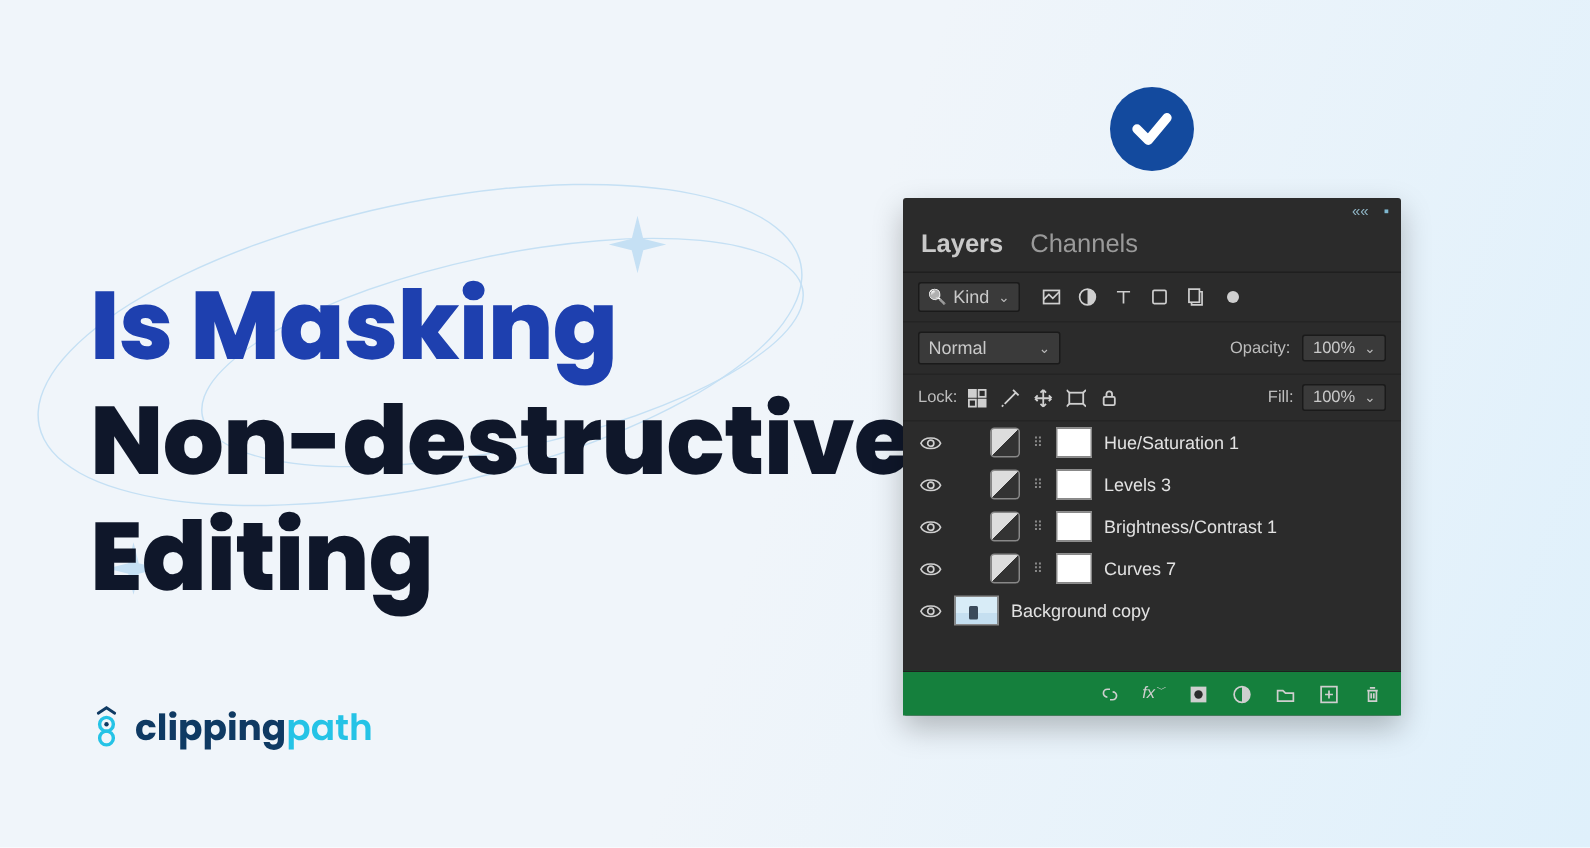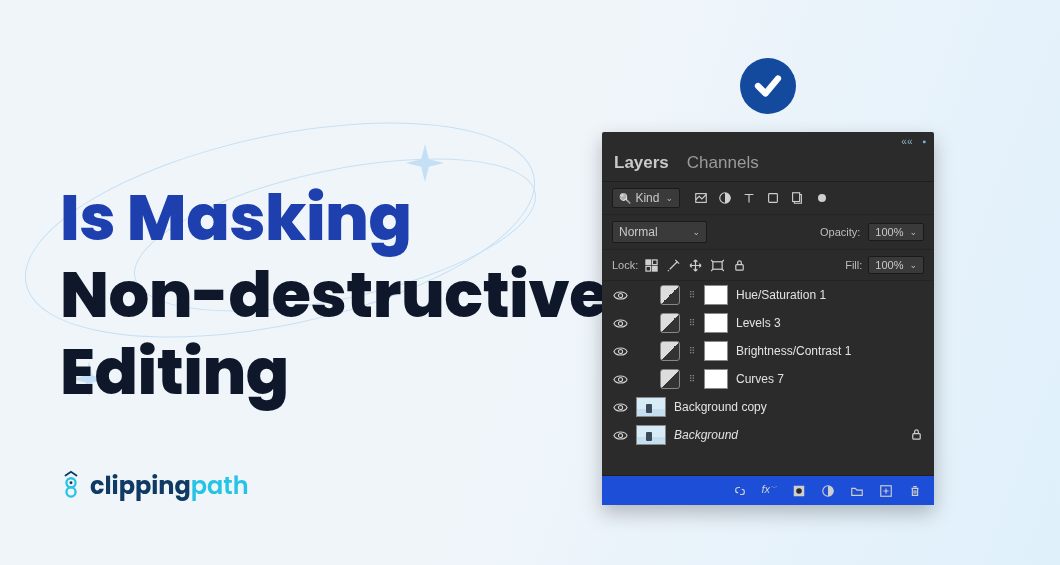--- a/index.html
+++ b/index.html
@@ -194,21 +194,21 @@
   .lname.italic { font-style: italic; }
   .lock-icon { margin-left: auto; width:14px; height:14px; }
   .lock-icon svg { width:13px; height:13px; stroke:#cfcfcf; fill:none; stroke-width:1.3;}
 
   .panel-gap { height: 26px; }
 
   .panel-footer {
     display: flex; justify-content: flex-end; gap: 14px;
     padding: 7px 12px;
     border-top: 1px solid #1f1f1f;
-    background: #1d4ed8;
+    background: #15803d;
     align-items: center;
   }
   .panel-footer .fi { width: 15px; height: 15px; display:inline-flex; align-items:center; justify-content:center;}
   .panel-footer svg { width: 14px; height: 14px; stroke: #cfcfcf; fill: none; stroke-width: 1.3;}
   .panel-footer .solid svg { fill:#cfcfcf; stroke:none;}
   .panel-footer .fx { font-size: 11px; color:#cfcfcf; font-style: italic; position:relative; top:-1px;}
   .panel-footer .fx::after{content:"﹀"; font-size:7px; position:relative; top:-3px; left:1px; font-style:normal;}
 </style>
 </head>
 <body>
@@ -413,34 +413,20 @@
       <div class="layer">
         <span class="eye">
           <svg viewBox="0 0 16 16">
             <path d="M1 8 C3 3 13 3 15 8 C13 13 3 13 1 8 Z"></path>
             <circle cx="8" cy="8" r="2.2"></circle>
           </svg>
         </span>
         <span class="thumb bg"></span>
         <span class="lname">Background copy</span>
       </div>
-      <div class="layer">
-        <span class="eye">
-          <svg viewBox="0 0 16 16">
-            <path d="M1 8 C3 3 13 3 15 8 C13 13 3 13 1 8 Z"></path>
-            <circle cx="8" cy="8" r="2.2"></circle>
-          </svg>
-        </span>
-        <span class="thumb bg"></span>
-        <span class="lname italic">Background</span>
-        <span class="lock-icon"><svg viewBox="0 0 14 14">
-            <rect x="3" y="6" width="8" height="6" rx="1"></rect>
-            <path d="M5 6 V4 a2 2 0 0 1 4 0 V6"></path>
-          </svg></span>
-      </div>
     </div>
 
   <div class="panel-gap"></div>
 
   <div class="panel-footer">
     <span class="fi">
         <svg viewBox="0 0 16 16">
           <path d="M6 10 A3 3 0 0 1 6 4 H8 M10 6 A3 3 0 0 1 10 12 H8"></path>
         </svg>
       </span>

